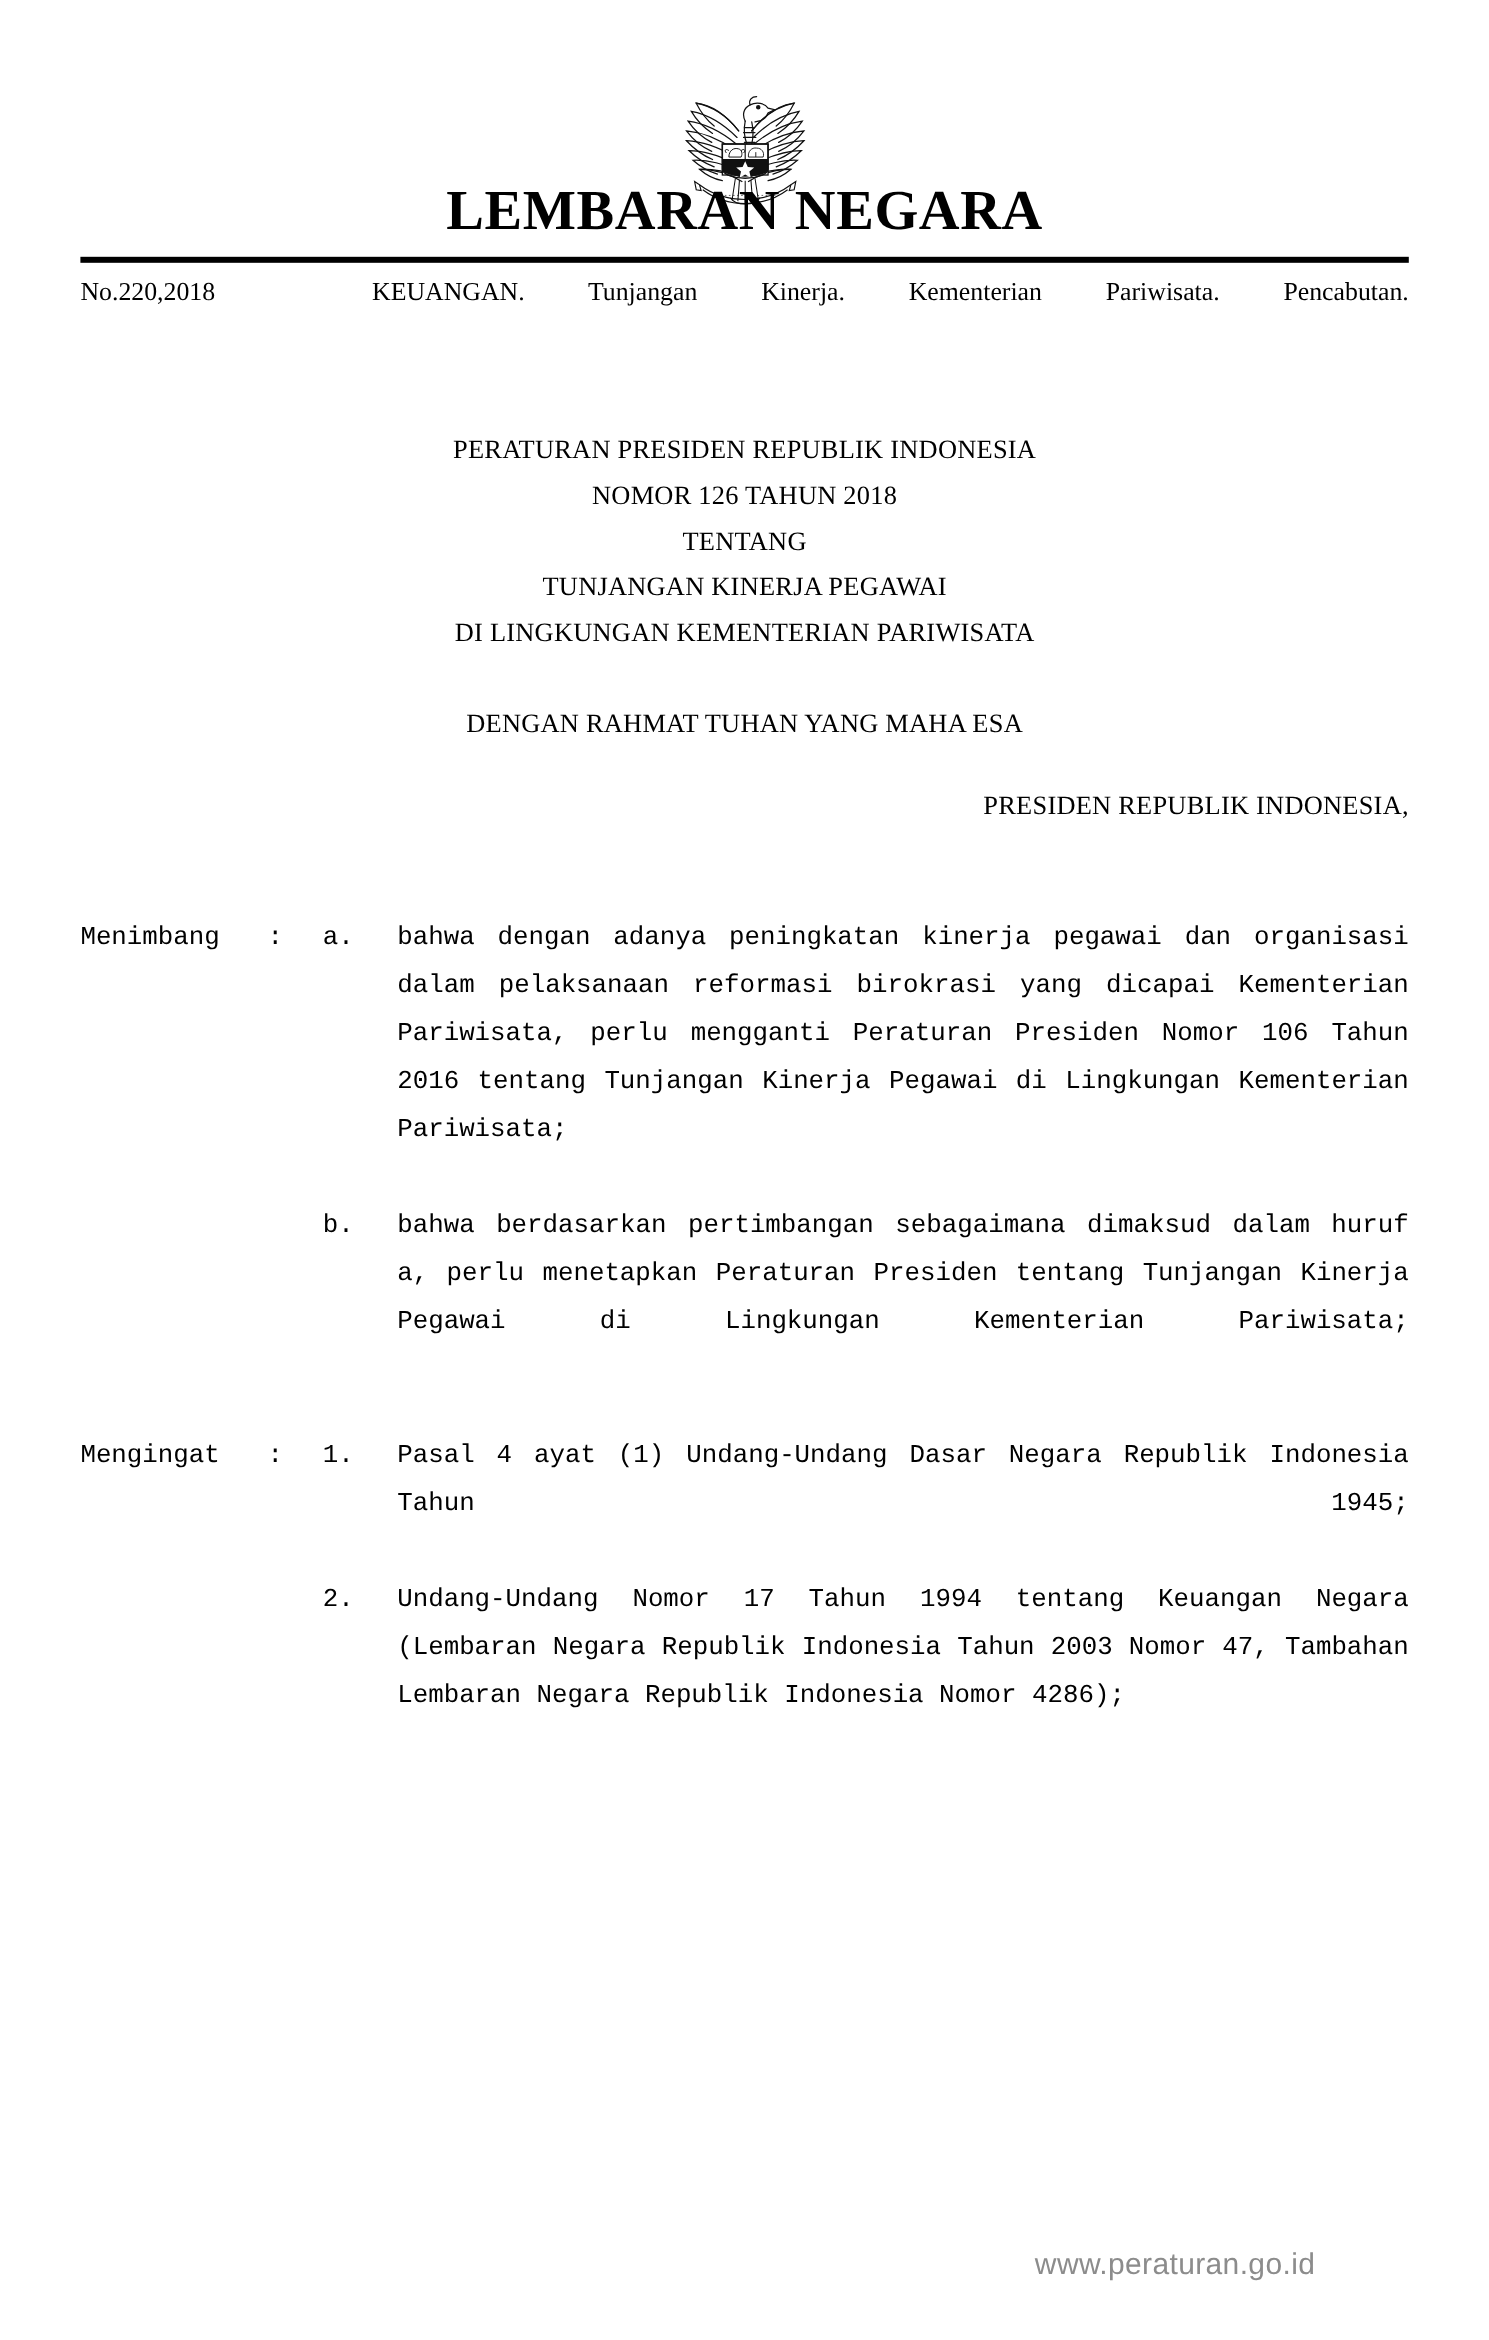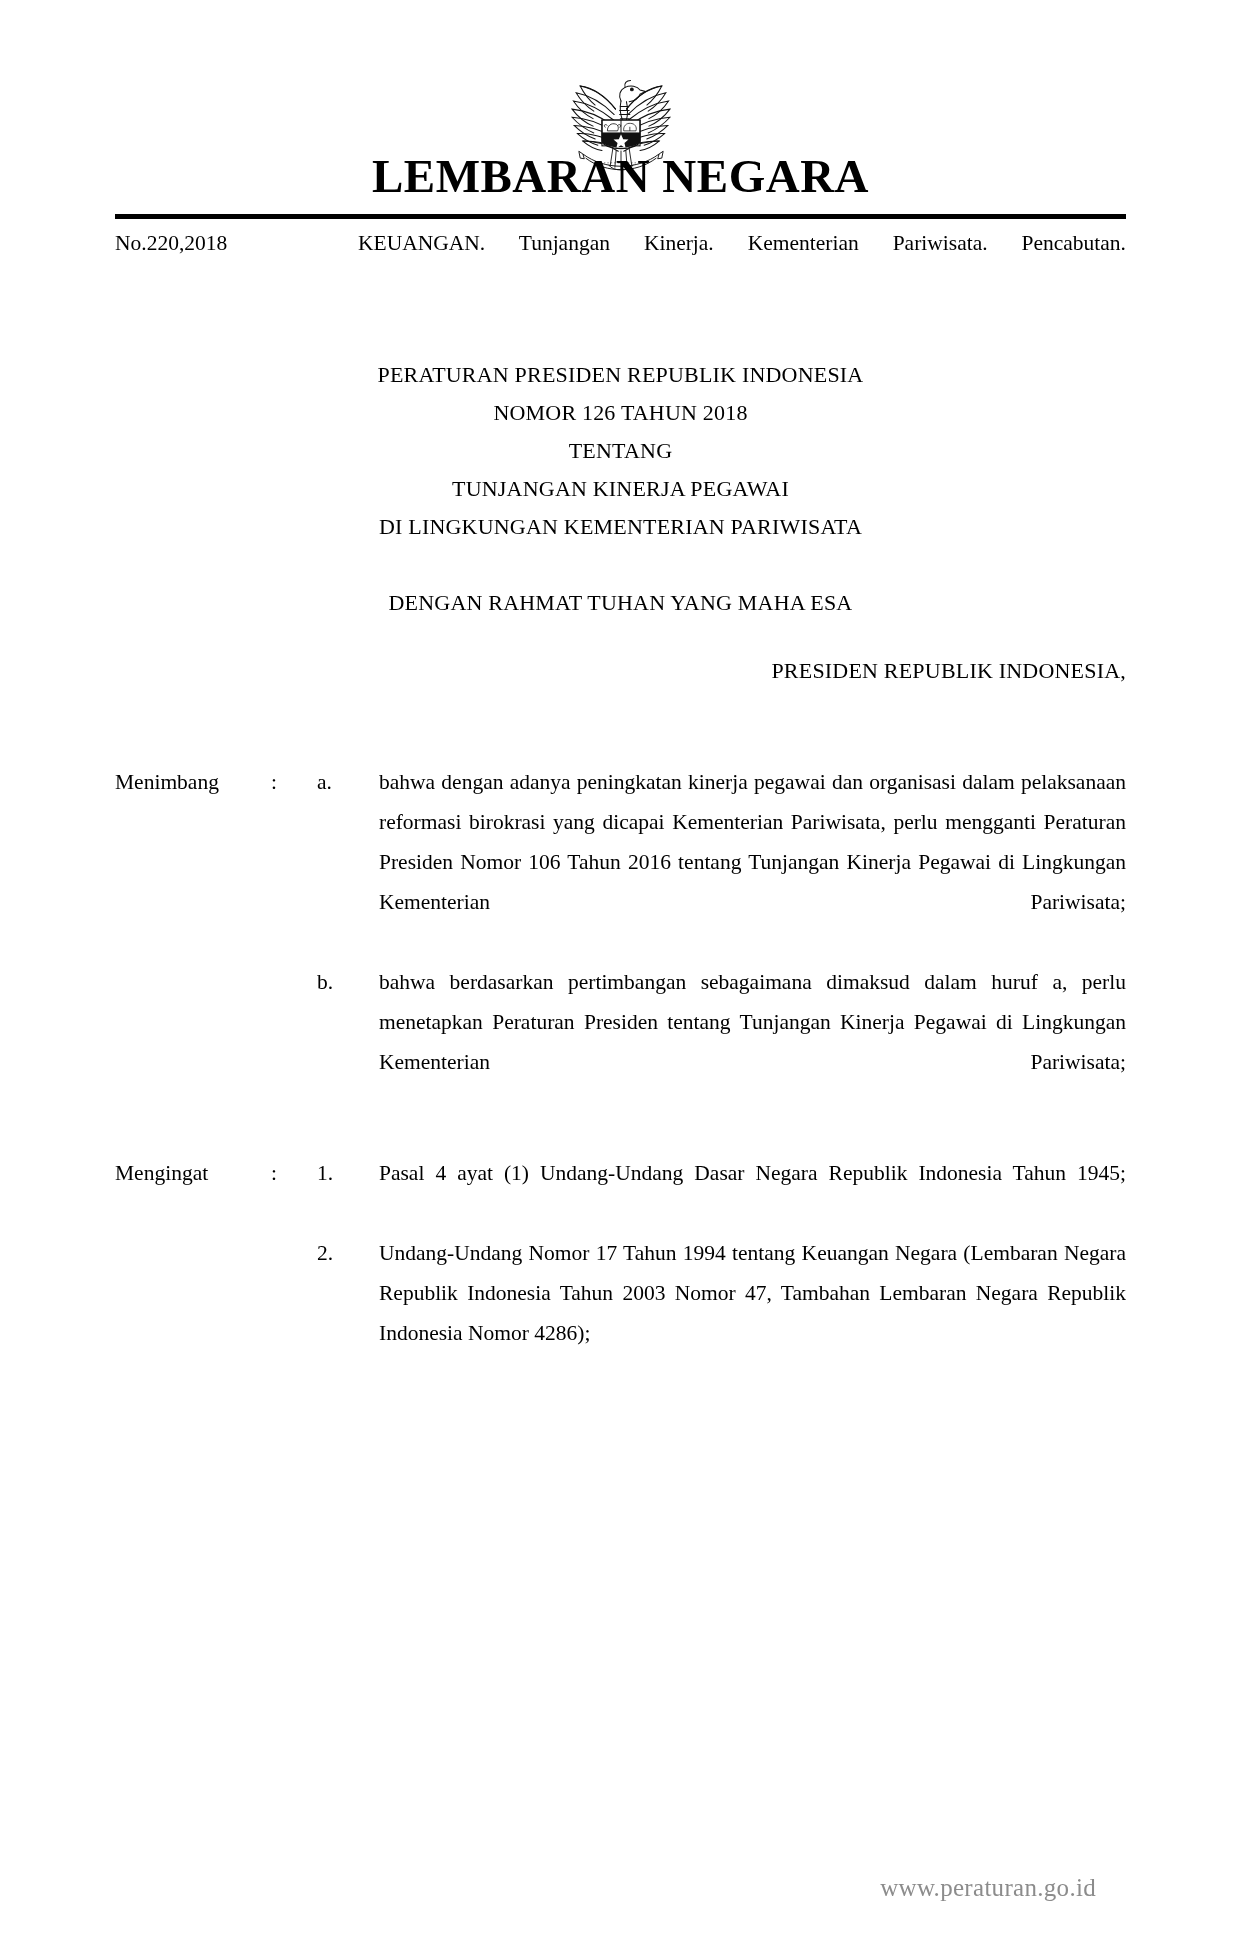--- a/index.html
+++ b/index.html
@@ -15,21 +15,21 @@
     color: #000000;
     overflow: hidden;
   }
 
   .page {
     position: absolute;
     left: 0; top: 0;
     width: 1241px;
     height: 1950px;
     box-sizing: border-box;
-    padding: 0 115px;
+    padding: 0 67px;
   }
 
   
   .emblem-wrap {
     width: 100%;
     display: flex;
     justify-content: center;
     padding-top: 52px;
     height: 146px;
     box-sizing: border-box;
@@ -102,21 +102,21 @@
     margin-top: 30px;
     text-align: right;
     font-size: 22px;
     line-height: 38px;
     letter-spacing: 0.2px;
   }
 
   
   .clauses { margin-top: 72px; }
 
-  .clause-section { display: block; }
+  .clause-section { display: block; font-family: Liberation Mono, monospace; }
   .clause-section + .clause-section { margin-top: 31px; }
 
   .clause-item {
     display: flex;
     align-items: flex-start;
     font-size: 21.5px;
     line-height: 40px;
   }
   .clause-label {
     flex: 0 0 156px;
@@ -141,21 +141,21 @@
     display: inline-block;
     width: 100%;
   }
   .clause-text.last::after { content: none; display: none; }
 
   
   .footer {
     position: absolute;
     right: 145px;
     bottom: 48px;
-    font-family: Liberation Serif, serif;
+    font-family: Liberation Sans, sans-serif;
     font-size: 25px;
     color: #8c8c8c;
     letter-spacing: 0.3px;
   }
 </style>
 </head>
 <body>
 
 <div class="page">
 

